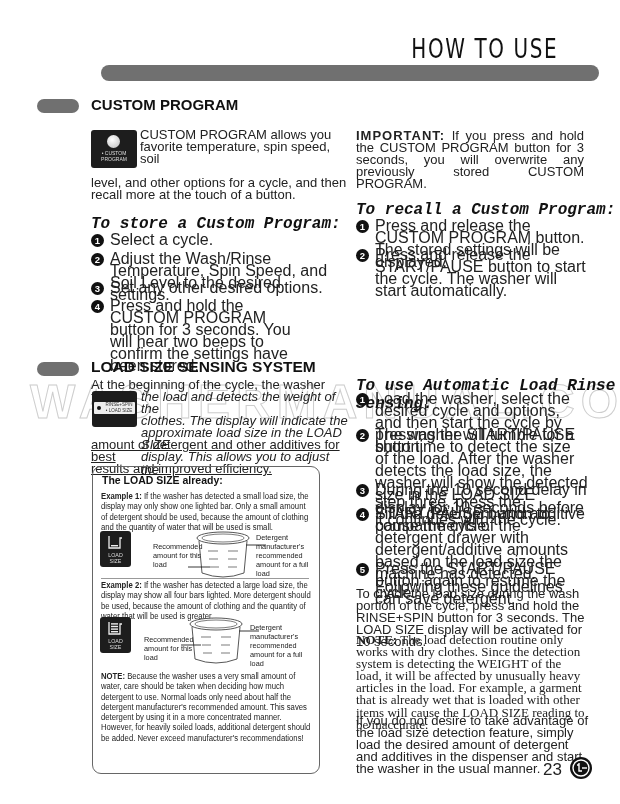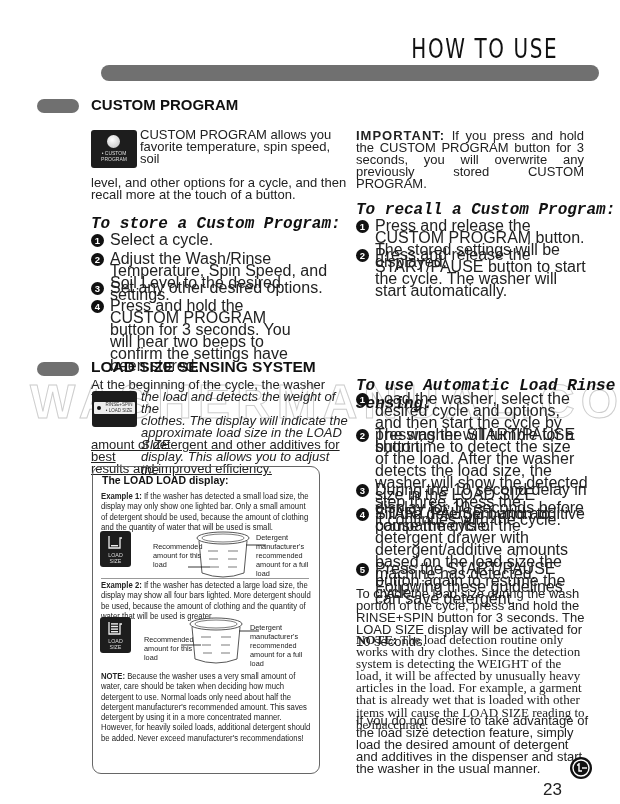--- a/index.html
+++ b/index.html
@@ -22,21 +22,21 @@
   .panel-icon { position:absolute; background:#1d1d1d; border-radius:3px; }
 
   .watermark { position:absolute; left:30px; top:374px; font-family:"Liberation Sans", sans-serif; font-weight:bold; font-size:48px; letter-spacing:6px; color:transparent; -webkit-text-stroke:1px #c8c8c8; white-space:nowrap; opacity:0.9; pointer-events:none; }
 
   .box { position:absolute; left:92px; top:466px; width:226px; height:306px; border:1.5px solid #666; border-radius:9px; }
   .box-title { position:absolute; left:9px; top:7px; font-weight:bold; font-size:10.5px; color:#111; }
   .small-text { font-family:"Liberation Sans", sans-serif; font-size:8.3px; line-height:10.3px; color:#222; transform:scaleX(0.93); transform-origin:left top; }
   .divider { position:absolute; height:1px; background:#999; }
   .diag-label { position:absolute; font-size:7.3px; line-height:9px; color:#222; }
 
-  .page-num { position:absolute; right:55px; top:760px; font-size:17px; color:#222;margin-top:20px; }
+  .page-num { position:absolute; right:55px; top:760px; font-size:17px; color:#222; }
   .lg-logo { position:absolute; left:570px; top:757px; width:22px; height:22px; border-radius:50%; background:#111; }
 </style>
 </head>
 <body>
 
 <div class="page-title">HOW TO USE</div>
 <div class="title-bar"></div>
 
 <div class="watermark">WASHERMANUAL.COM</div>
 
@@ -114,21 +114,21 @@
   <div>clothes. The display will indicate the</div>
   <div>approximate load size in the LOAD SIZE</div>
   <div>display. This allows you to adjust the</div>
 </div>
 <div class="abs body-text" style="left:91px; top:439px; width:260px;text-decoration:underline;">
   <div>amount of detergent and other additives for best</div>
   <div>results and improved efficiency.</div>
 </div>
 
 <div class="box">
-  <div class="box-title">The LOAD LOAD display:</div>
+  <div class="box-title">The LOAD SIZE already:</div>
 
   <div class="abs small-text" style="left:8px; top:24px; width:226px;">
     <b>Example 1:</b><span> If the washer has detected a small load size, the display may only show one lighted bar. Only a small amount of detergent should be used, because the amount of clothing and the quantity of water that will be used is small.</span>
   </div>
 
   <div class="panel-icon" style="left:7px; top:64px; width:31px; height:36px;">
     <svg class="abs" style="left:7px; top:3px;" width="17" height="17" viewBox="0 0 17 17">
       <g id="bars1">
           <rect x="4" y="11" width="7" height="1.4" fill="#eee"></rect>
         </g>

